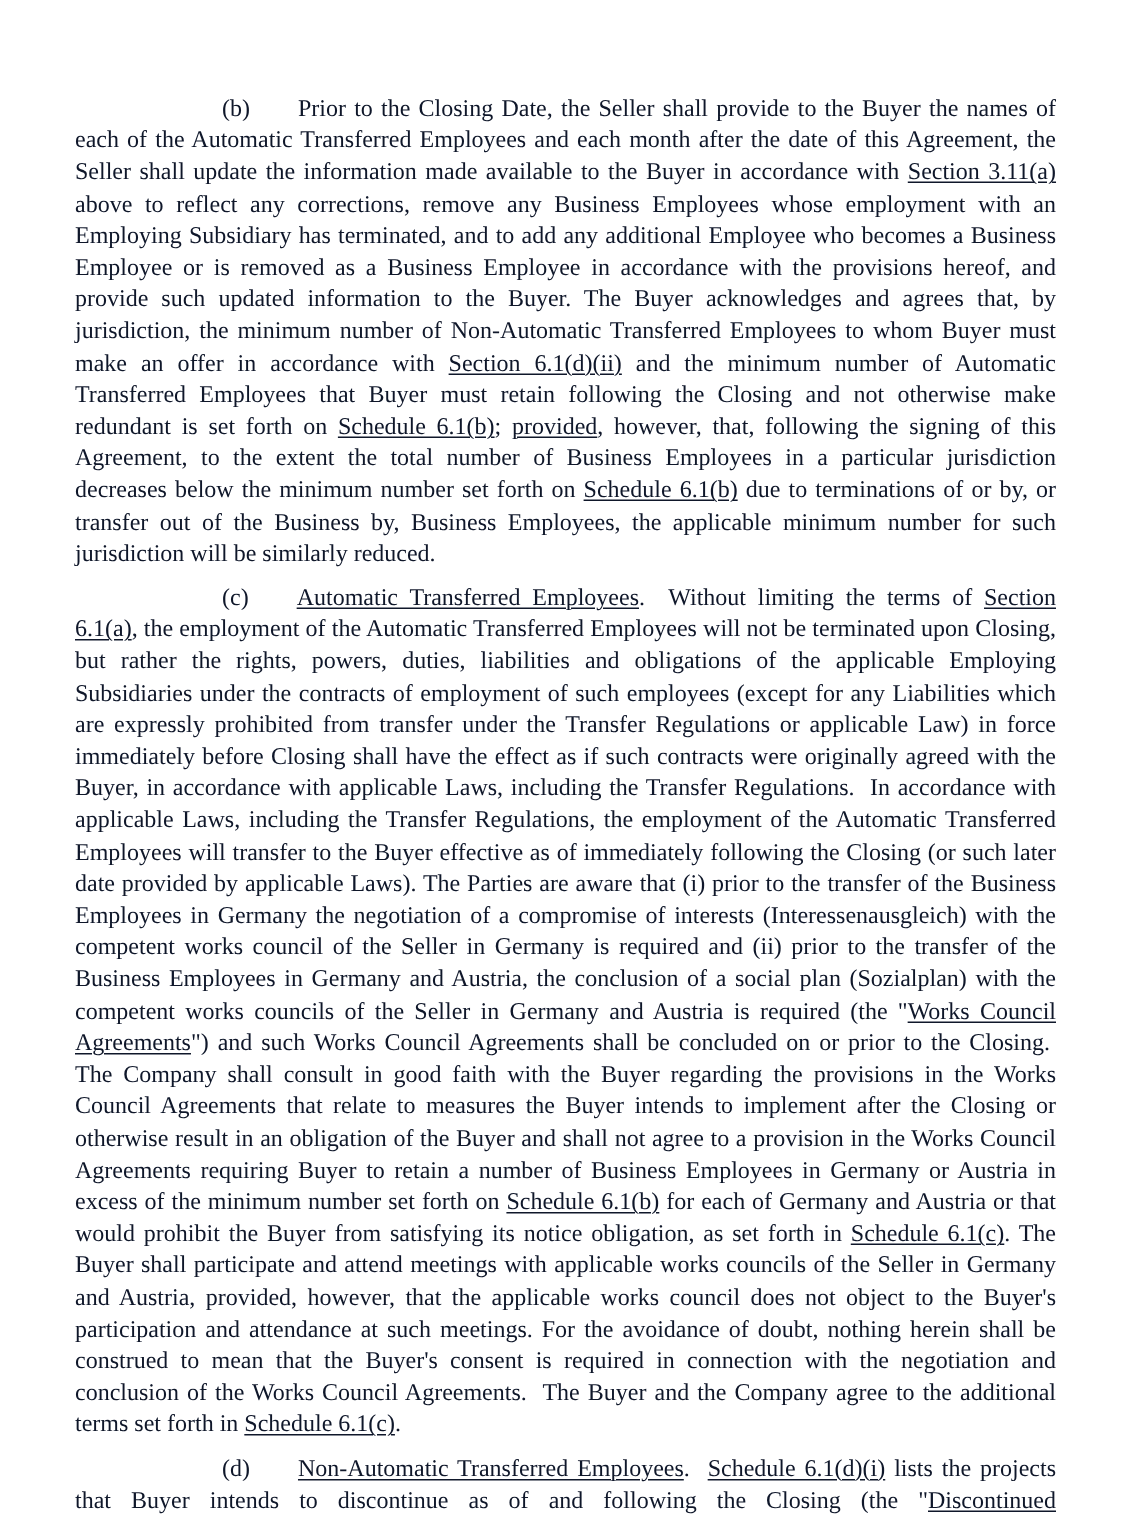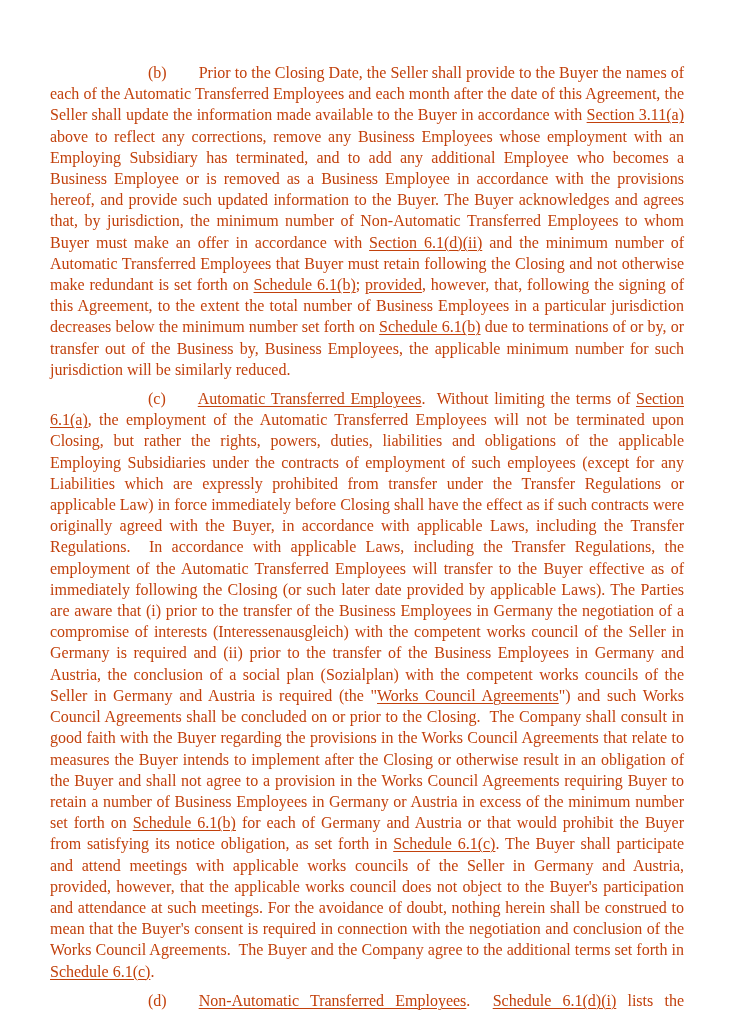--- a/index.html
+++ b/index.html
@@ -9,23 +9,23 @@
   }
   body {
     width: 750px;
     height: 1012px;
     overflow: hidden;
   }
   .doc-page {
     box-sizing: border-box;
     width: 750px;
     height: 1012px;
-    padding: 62px 66px 0 50px;
+    padding: 62px 46px 0 50px;
     background: #ffffff;
-    color: #c2410c;
+    color: #0f172a;
     font-family: "Liberation Serif", "DejaVu Serif", serif;
     font-size: 16px;
     line-height: 21.2px;
   }
   .para {
     margin: 0 0 8px 0;
     text-align: justify;
     text-indent: 98px;
   }
   .para.cutoff {

